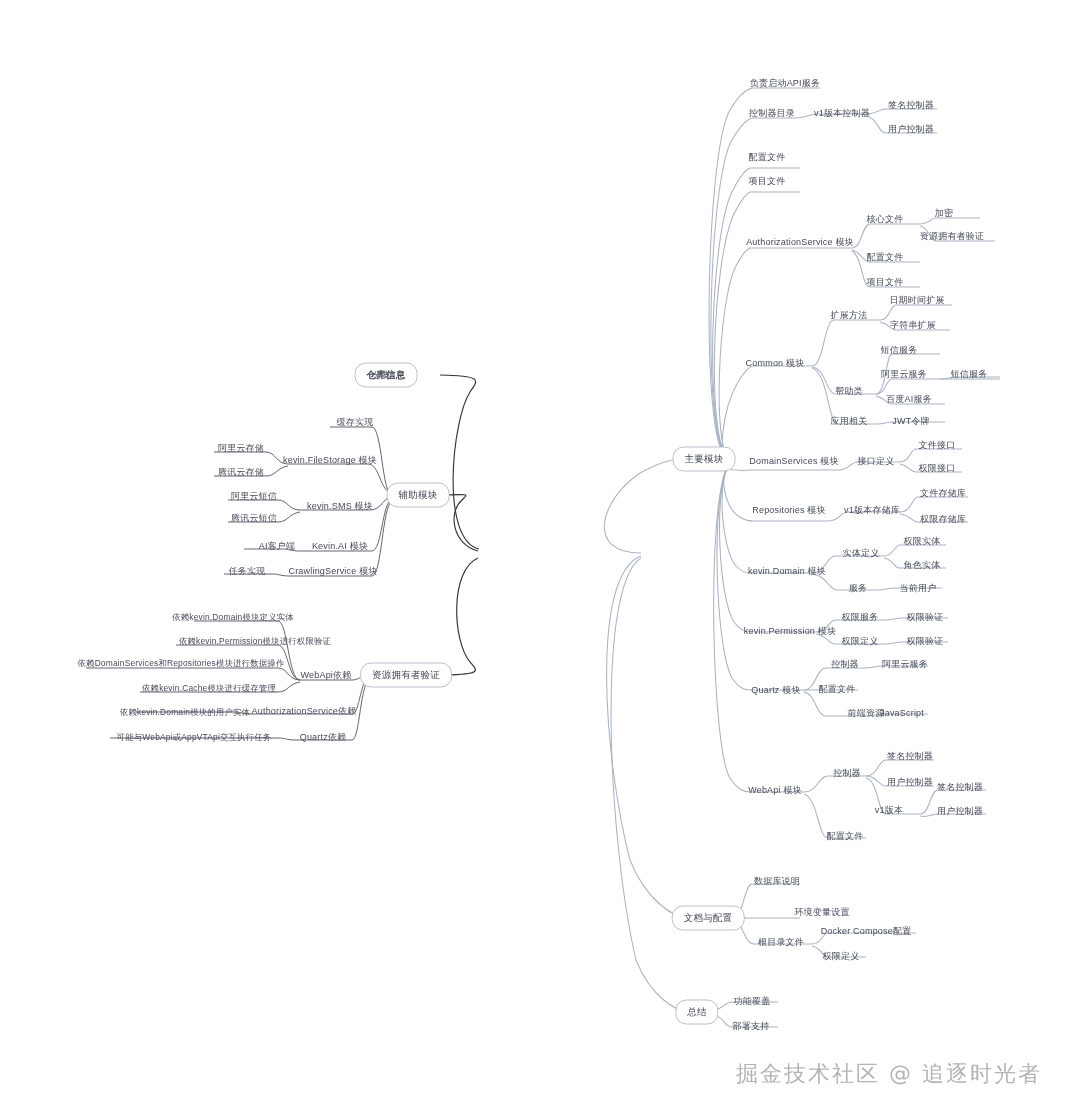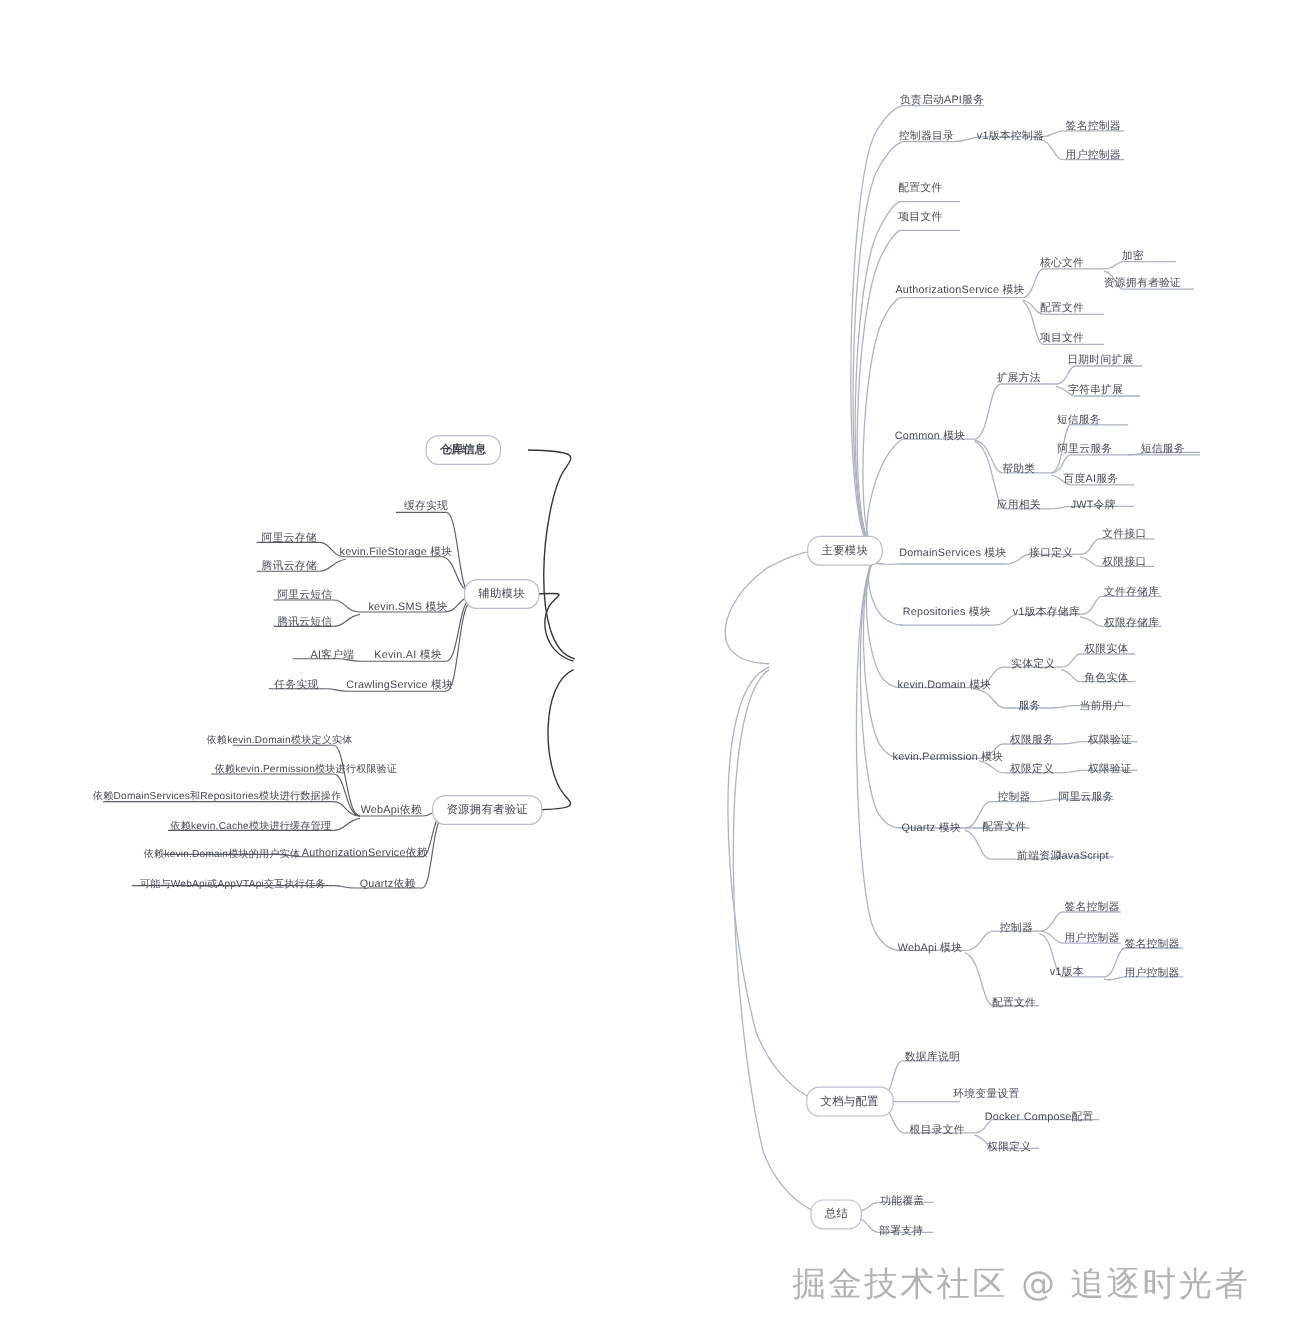--- a/index.html
+++ b/index.html
@@ -41,21 +41,21 @@
     background:#ffffff;
     color:#3f4452;
   }
   
   .txt{font-size:9px;color:#454a58;}
   .txt.sm{font-size:8.4px;}
 
   #watermark{
     position:absolute;
     right:38px;bottom:18px;
-    font-size:28px;
+    font-size:22px;
     letter-spacing:2px;
     color:#9a9a9a;
     opacity:.75;
     font-family:"DejaVu Sans",sans-serif;
     white-space:nowrap;
   }
 </style>
 </head>
 <body>
 

